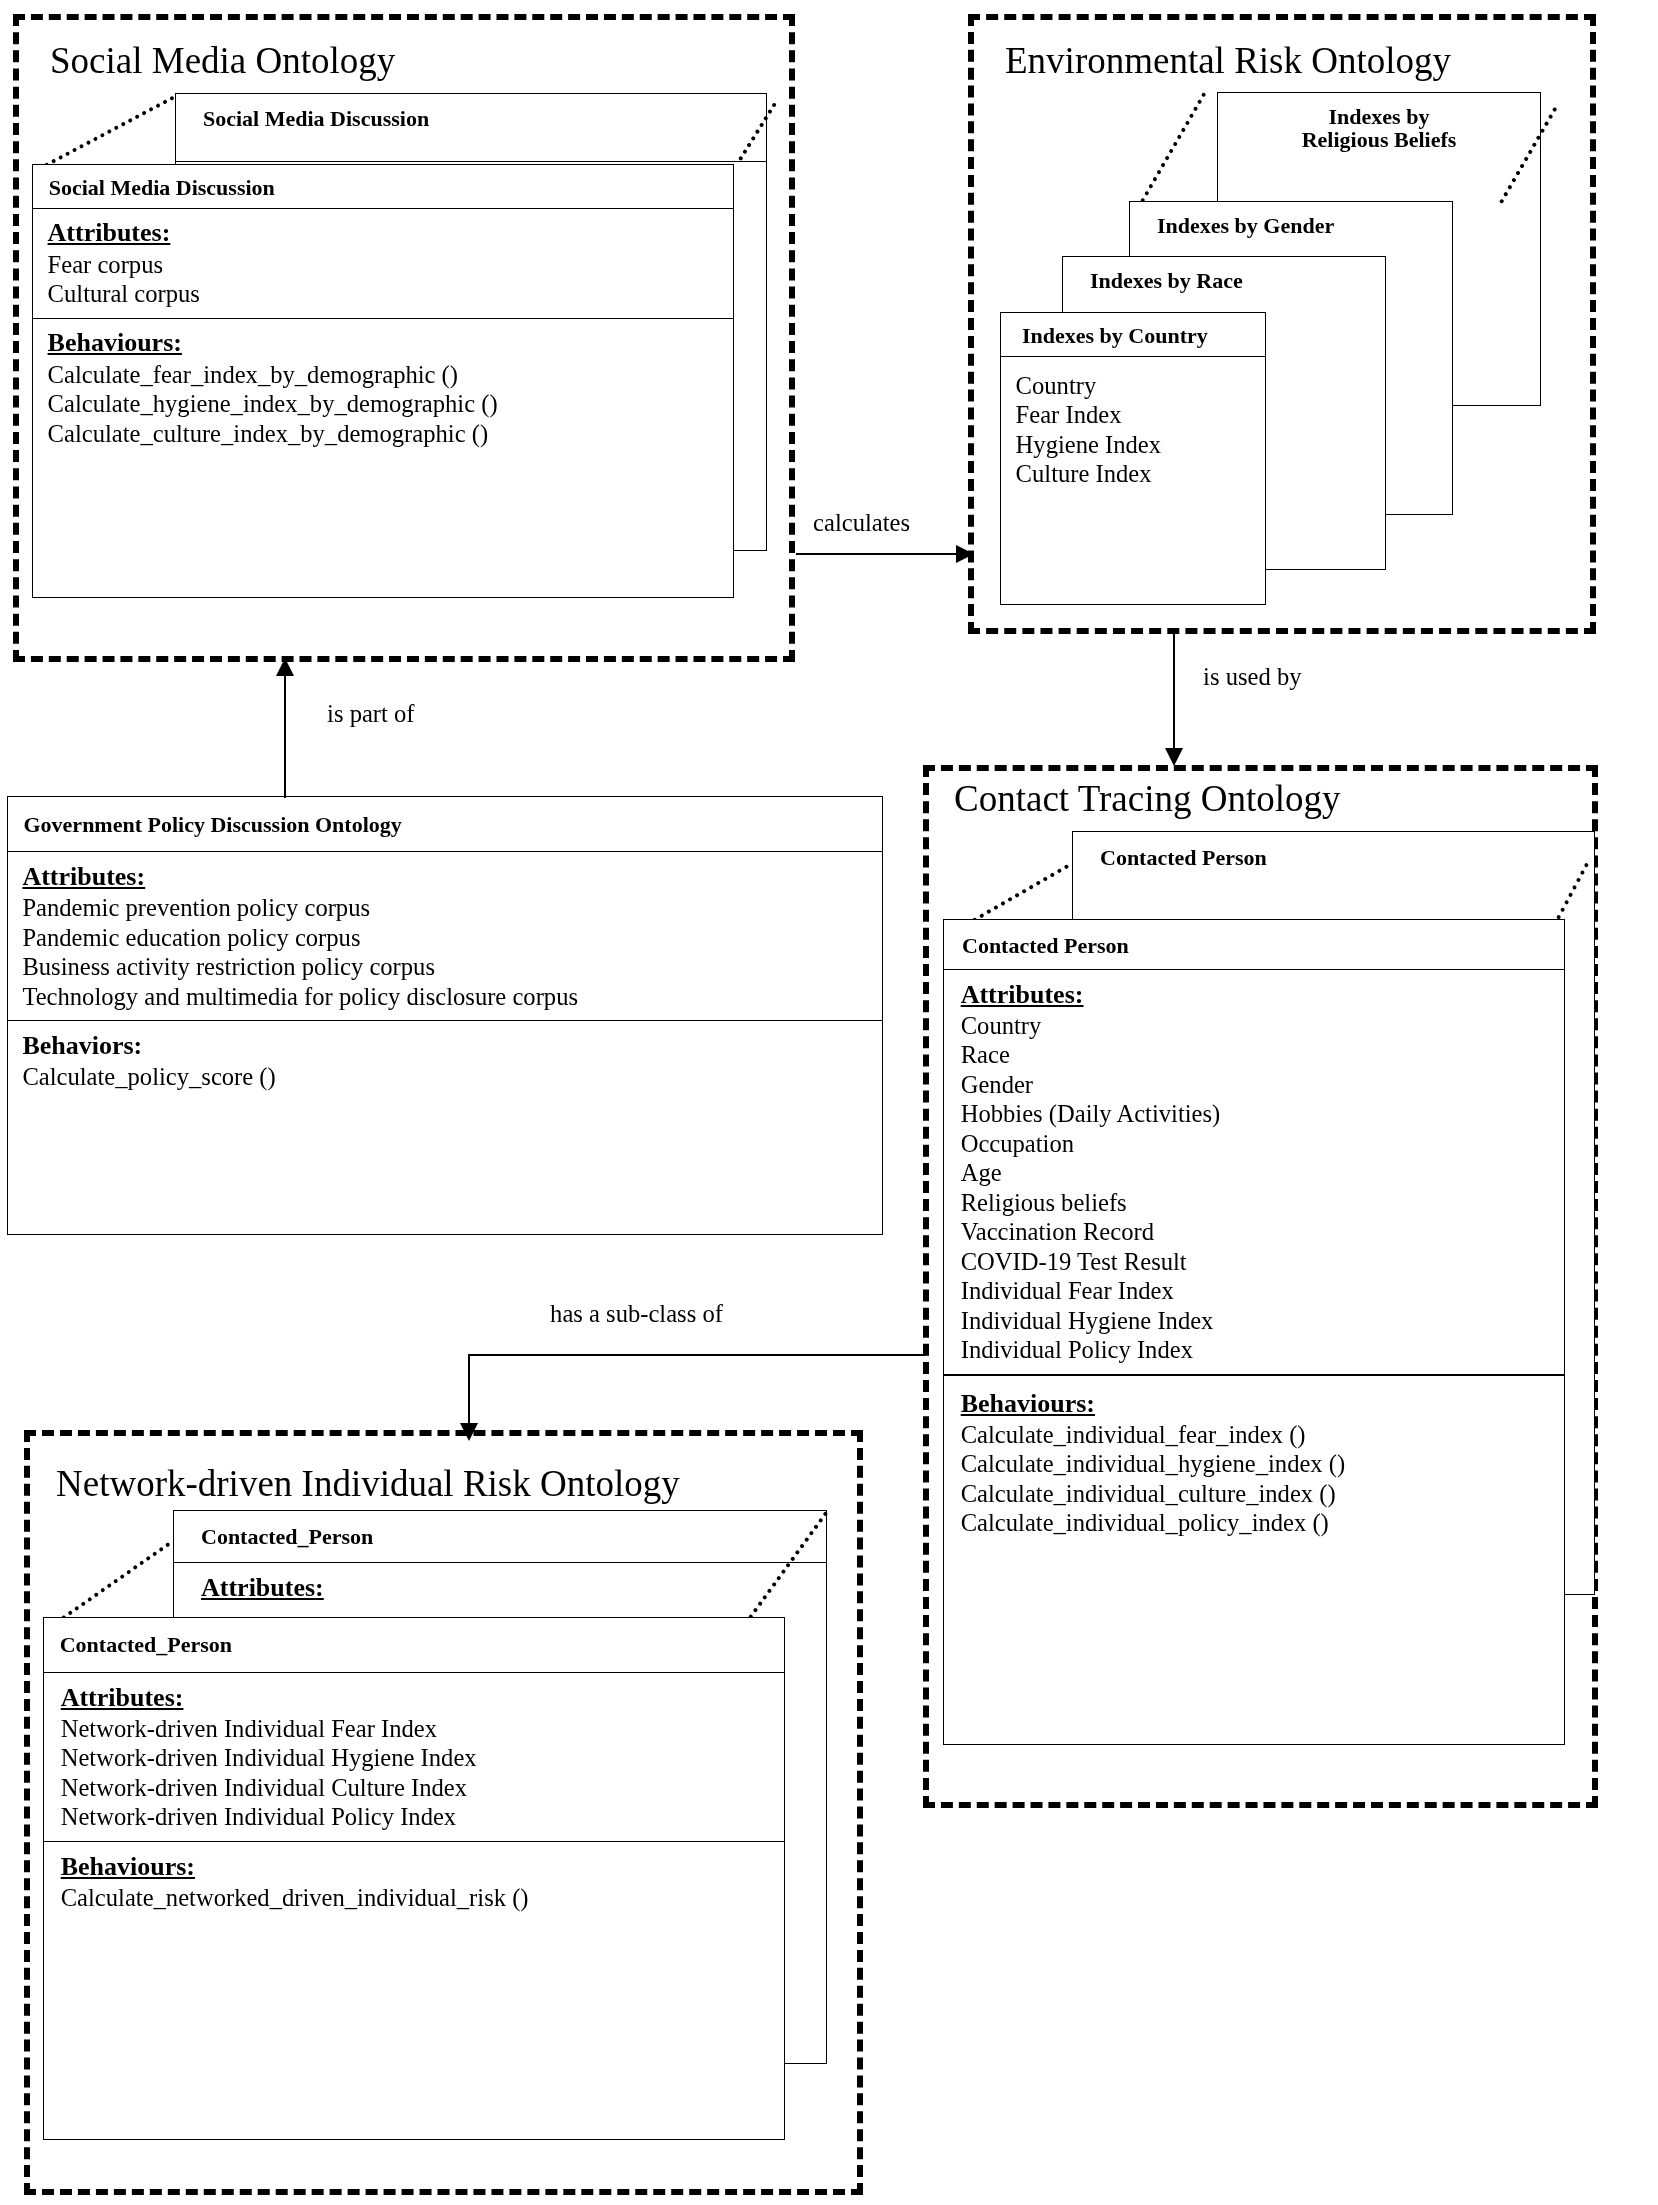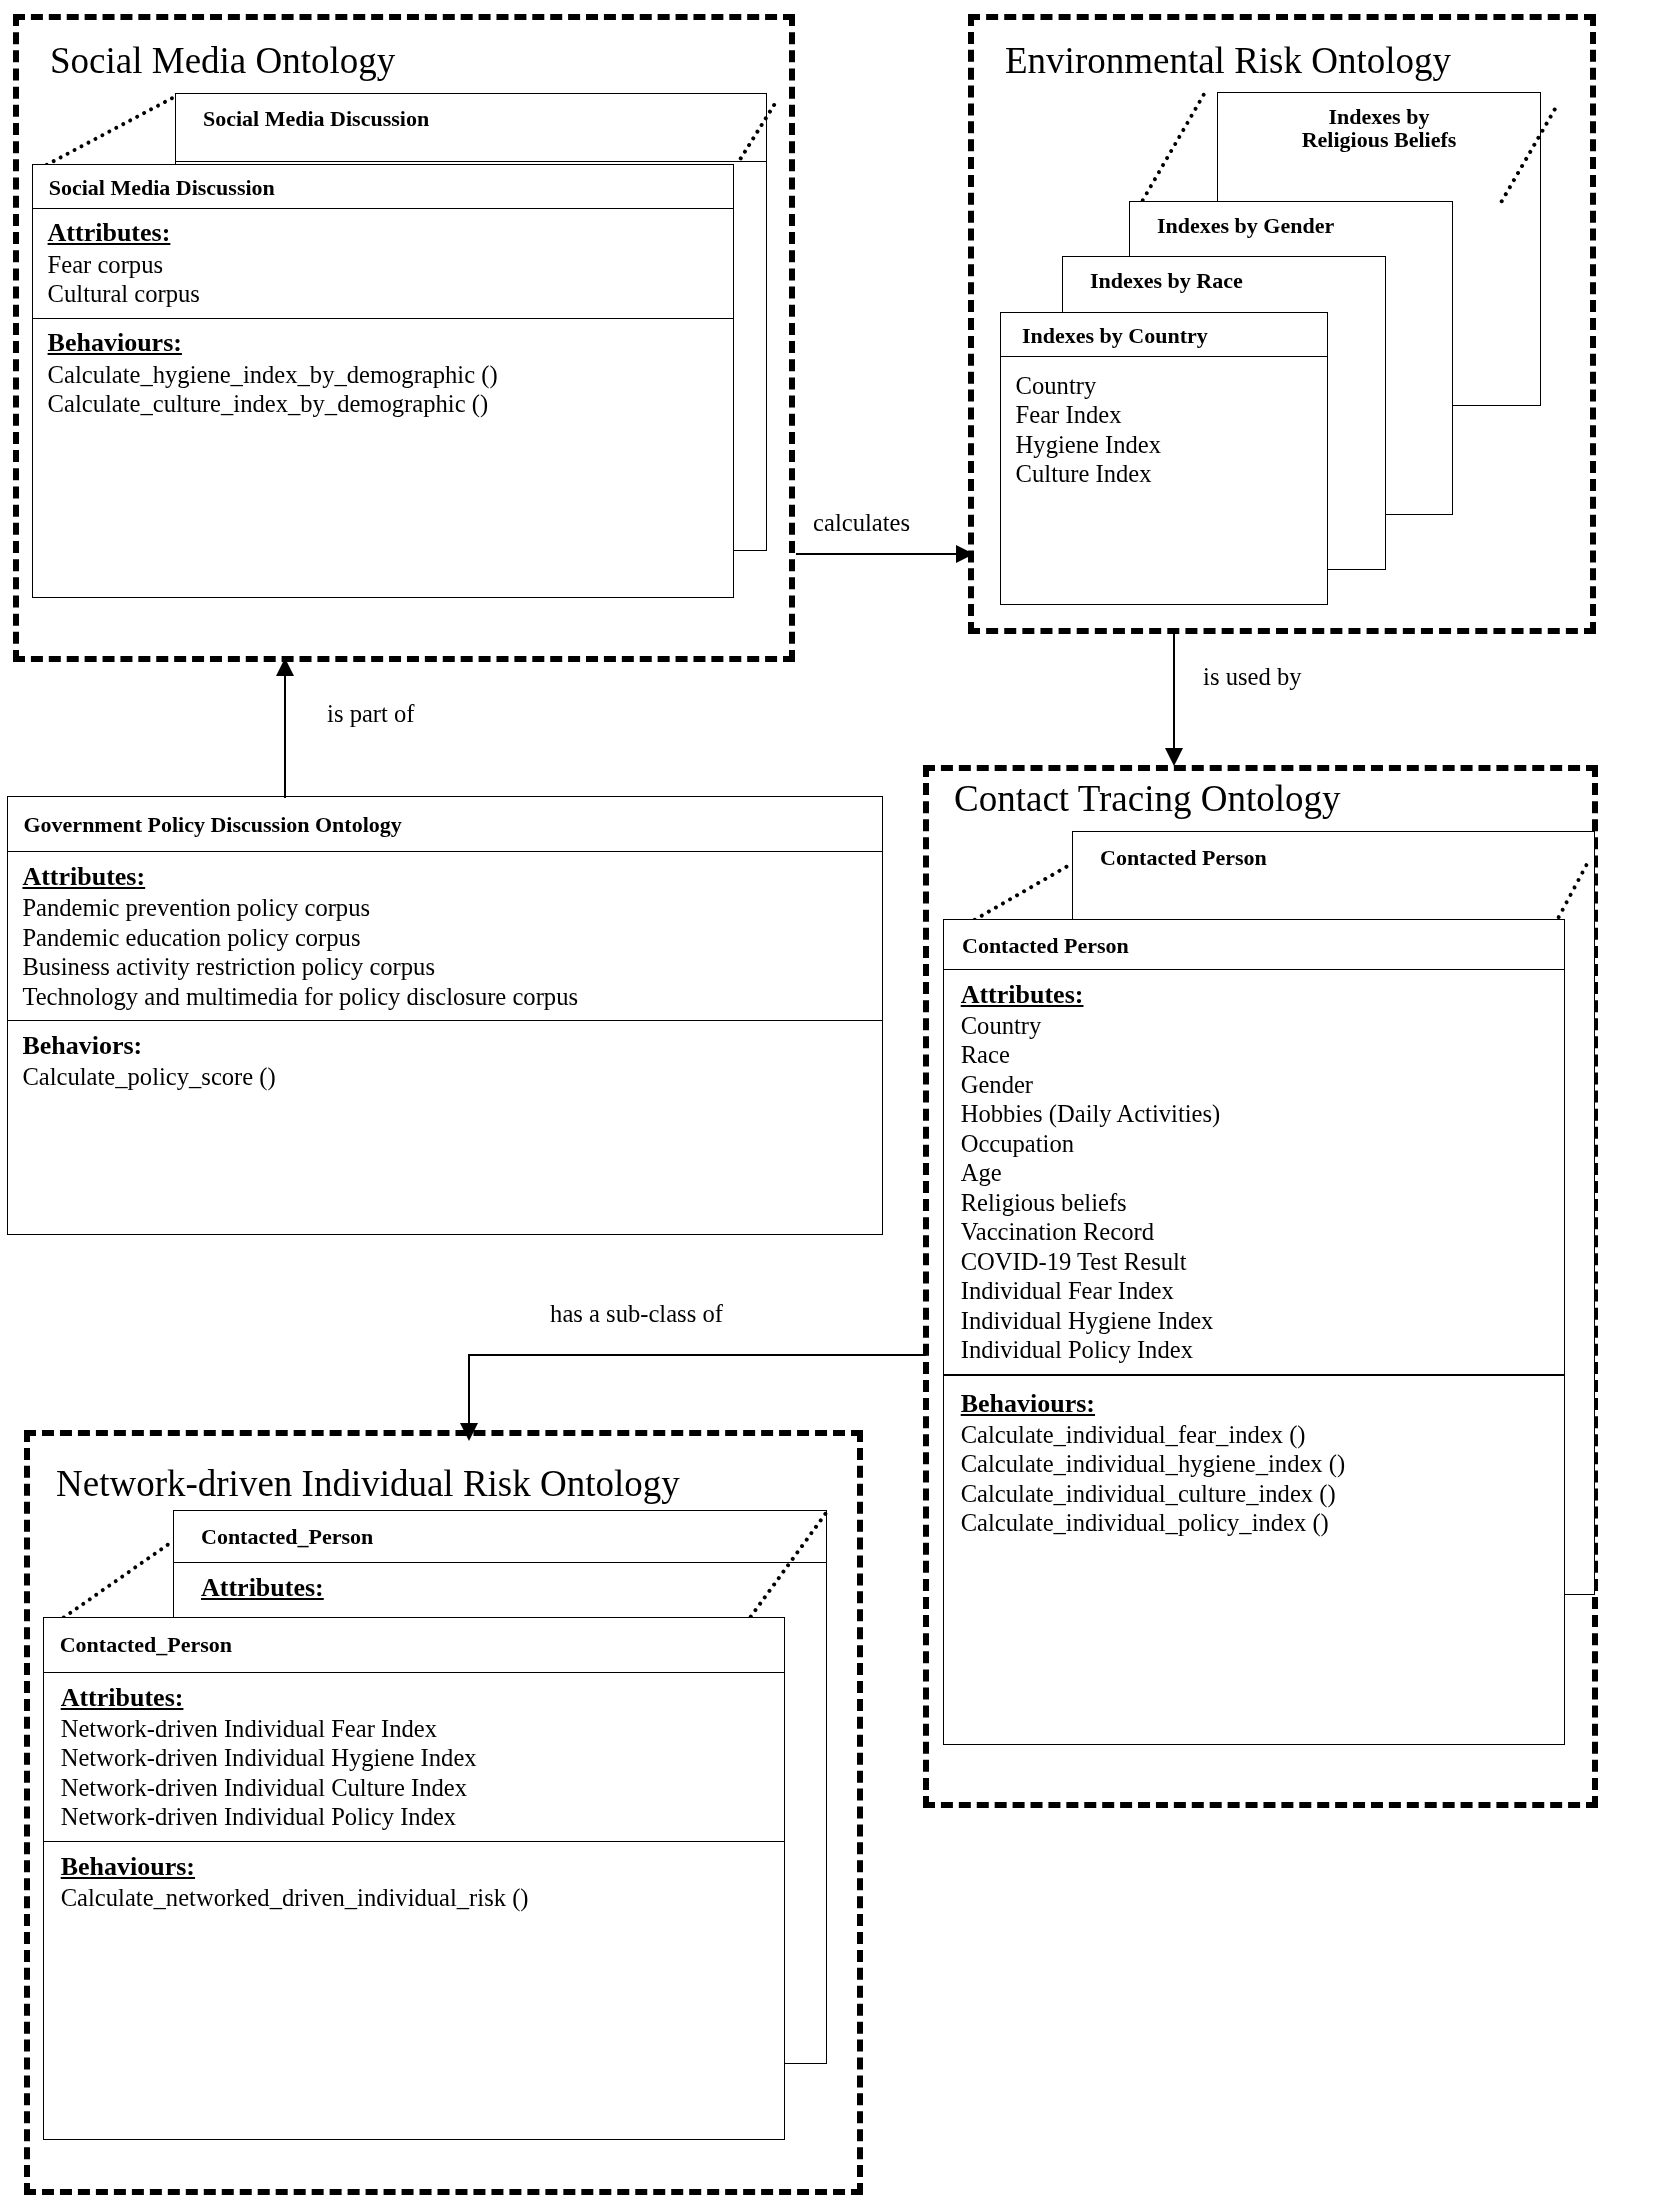--- a/index.html
+++ b/index.html
@@ -115,20 +115,21 @@
     <div class="clsname">Social Media Discussion</div>
     <div class="divider" style="margin-top:9.4px;"></div>
     <div class="sect">
       <span class="sect-hd">Attributes:</span>
       <span class="row">Fear corpus</span>
       <span class="row">Cultural corpus</span>
     </div>
     <div class="divider"></div>
     <div class="sect">
       <span class="sect-hd">Behaviours:</span>
+      <span class="row">Calculate_fear_index_by_demographic ()</span>
       <span class="row">Calculate_hygiene_index_by_demographic ()</span>
       <span class="row">Calculate_culture_index_by_demographic ()</span>
     </div>
   </div>
 
   <div class="pkg" style="left:968px; top:14px; width:628px; height:620px;"></div>
   <div class="pkg-title" style="left:1005px; top:41px;">Environmental Risk Ontology</div>
 
   <div class="clsbox" style="left:1217px; top:92px; width:324px; height:314px;">
     <div class="clsname center-ish" style="padding-top:11.5px; text-align:center; padding-left:0;">Indexes by
@@ -138,21 +139,21 @@
   <div class="dotline" style="left:1499px; top:202px; width:110px; transform: rotate(-60deg);"></div>
 
   <div class="clsbox" style="left:1129px; top:201px; width:324px; height:314px;">
     <div class="clsname center-ish" style="padding-top:11.5px;">Indexes by Gender</div>
   </div>
 
   <div class="clsbox" style="left:1062px; top:256px; width:324px; height:314px;">
     <div class="clsname center-ish" style="padding-top:11.5px;">Indexes by Race</div>
   </div>
 
-  <div class="clsbox" style="left:1000px; top:312px; width:328px; height:293px;">
+  <div class="clsbox" style="left:1000px; top:312px; width:266px; height:293px;">
     <div class="clsname" style="padding-left:21px;">Indexes by Country</div>
     <div class="divider" style="margin-top:9.4px;"></div>
     <div class="sect" style="padding-top:13.6px;">
       <span class="row">Country</span>
       <span class="row">Fear Index</span>
       <span class="row">Hygiene Index</span>
       <span class="row">Culture Index</span>
     </div>
   </div>
 

